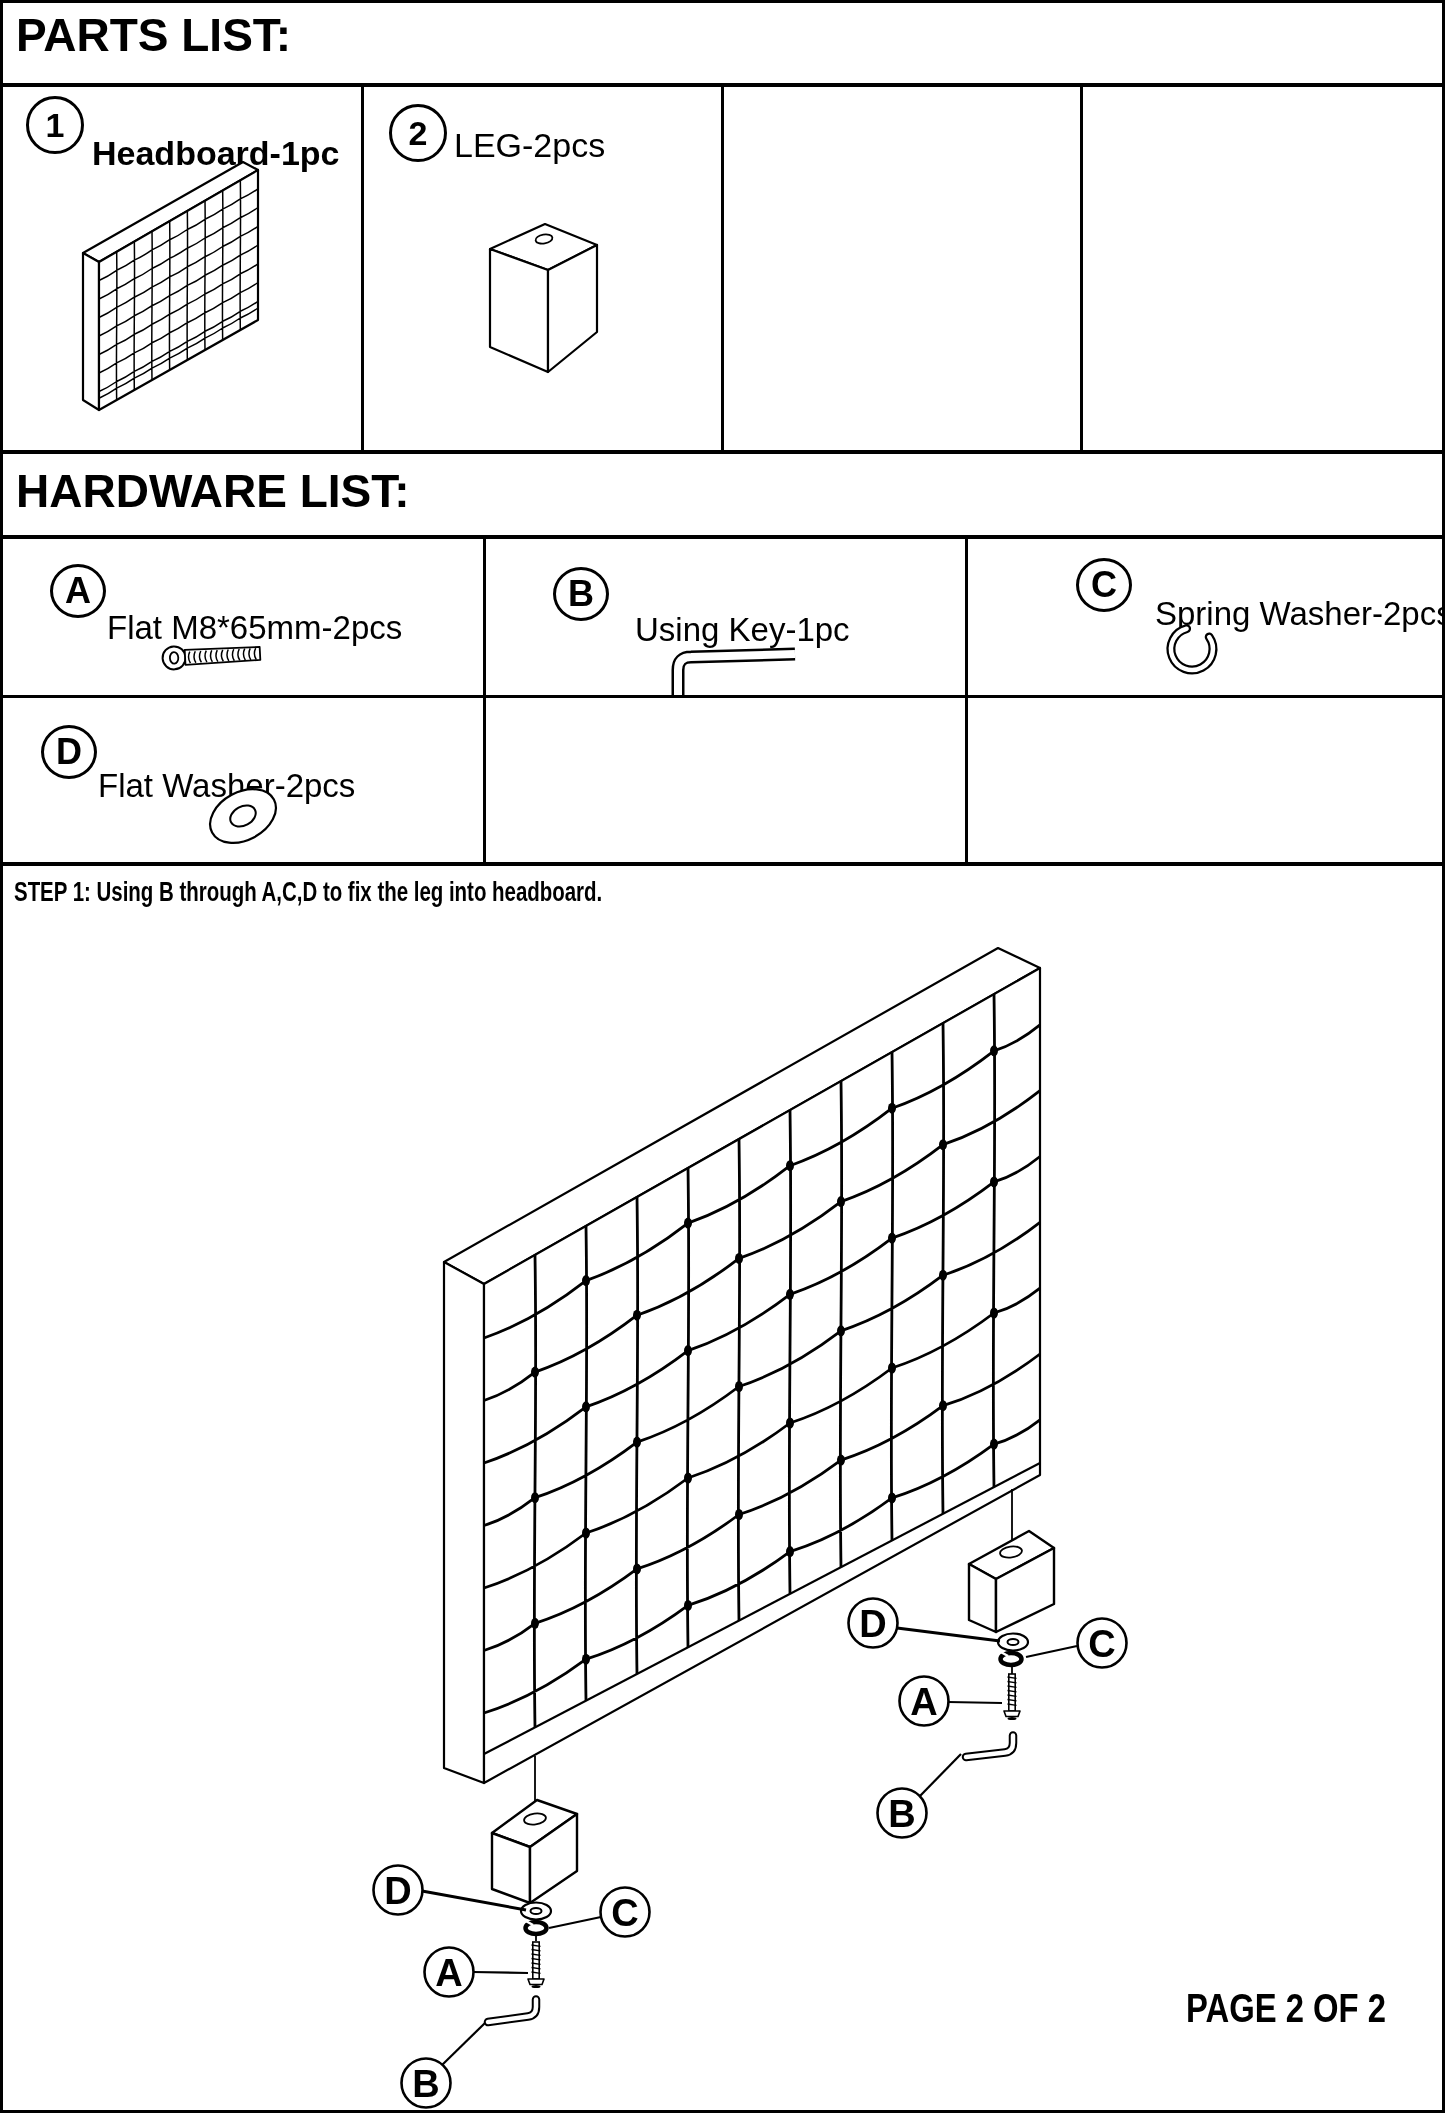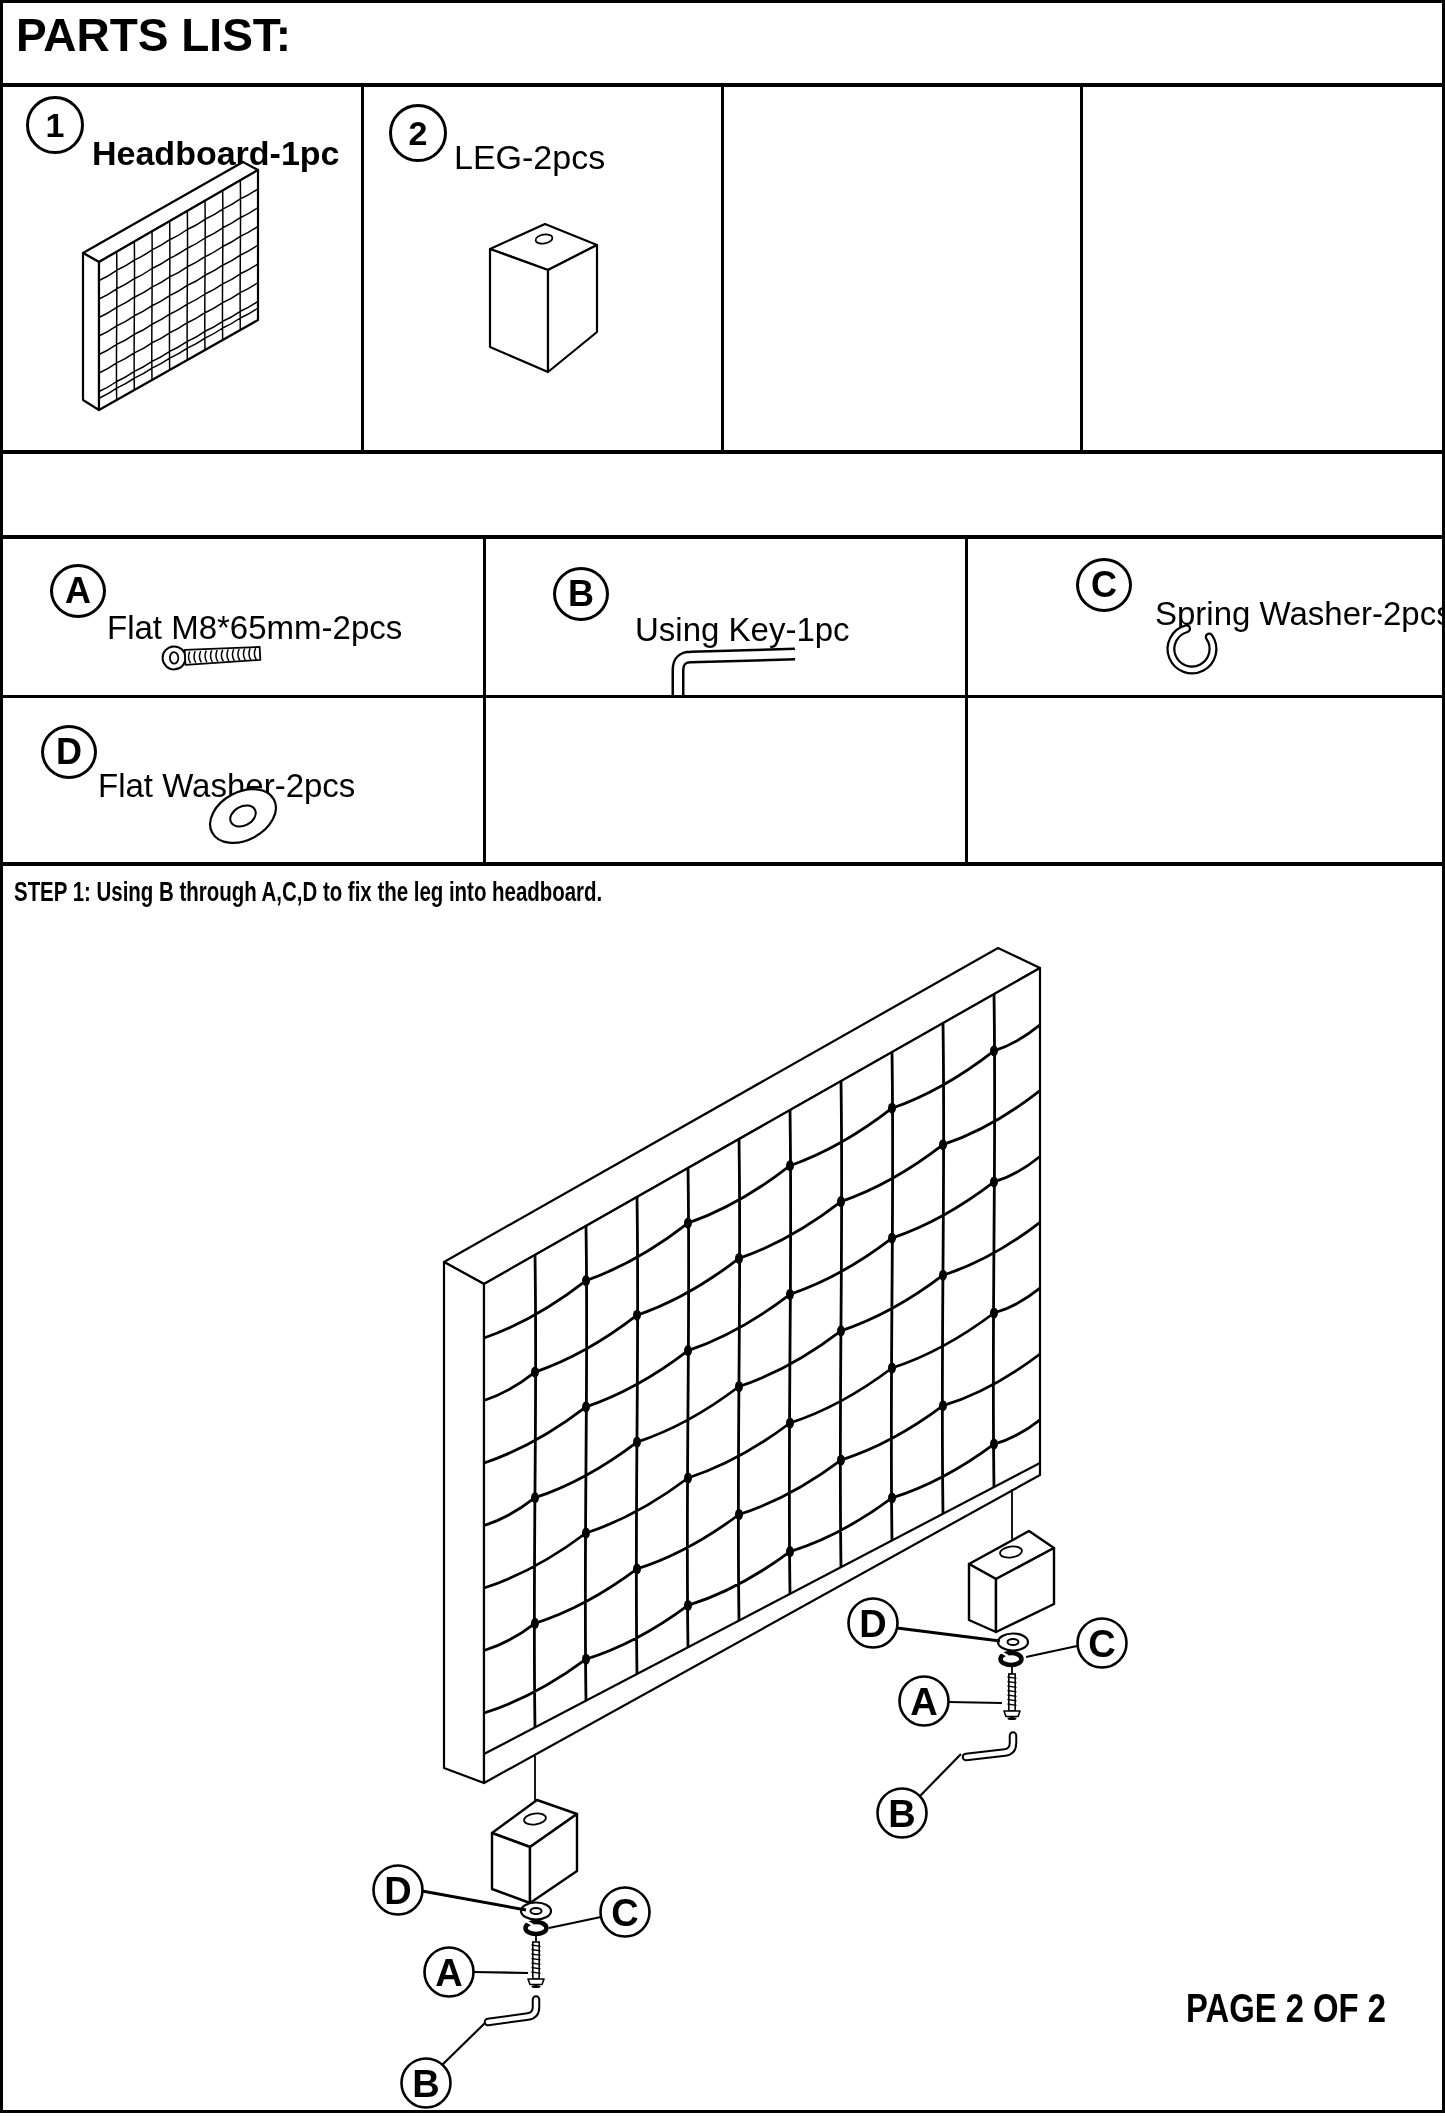--- a/index.html
+++ b/index.html
@@ -42,21 +42,21 @@
   <div class="vline" style="left:1080px;top:85px;width:3px;height:366px;"></div>
   <div class="hline" style="left:0;top:450px;width:1445px;height:4px;"></div>
 
   <div class="badge parts" style="left:26px;top:96px;">
       <span>1</span>
     </div>
   <div class="label part-bold" style="left:92px;top:100px;">Headboard-1pc</div>
   <div class="badge parts" style="left:389px;top:104px;">
       <span>2</span>
     </div>
-  <div class="label part" style="left:454px;top:104px;">LEG-2pcs</div>
+  <div class="label part" style="left:454px;top:92px;">LEG-2pcs</div>
 
   <svg style="left:70px;top:150px;" width="215" height="272" viewBox="70 150 215 272">
     <g fill="#fff" stroke="#000" stroke-width="2.2" stroke-linejoin="round">
       <path d="M83,253 L243,162 L258,170 L99,262 Z"></path>
       <path d="M83,253 L99,262 L99,410 L83,400 Z"></path>
       <path d="M99,262 L258,170 L258,320 L99,410 Z"></path>
     </g>
     <g id="icon-grid" fill="none" stroke="#000" stroke-width="1.5">
         <path d="M116.66666666666666,251.8 C117.46666666666665,300.7 115.86666666666666,349.6 116.66666666666666,400.0 M134.33333333333331,241.6 C135.13333333333333,290.5 133.5333333333333,339.5 134.33333333333331,390.0 M152,231.3 C152.8,280.4 151.2,329.5 152,380.0 M169.66666666666666,221.1 C170.46666666666667,270.2 168.86666666666665,319.4 169.66666666666666,370.0 M187.33333333333334,210.9 C188.13333333333335,260.1 186.53333333333333,309.3 187.33333333333334,360.0 M205,200.7 C205.8,249.9 204.2,299.2 205,350.0 M222.66666666666669,190.4 C223.4666666666667,239.8 221.86666666666667,289.2 222.66666666666669,340.0 M240.33333333333331,180.2 C241.13333333333333,229.6 239.5333333333333,279.1 240.33333333333331,330.0 M99.0,280.5 Q107.8,276.6 116.7,270.3 Q125.5,266.4 134.3,260.1 Q143.2,256.2 152.0,249.9 Q160.8,246.0 169.7,239.7 Q178.5,235.8 187.3,229.5 Q196.2,225.6 205.0,219.3 Q213.8,215.4 222.7,209.1 Q231.5,205.2 240.3,198.9 Q249.2,195.0 258.0,188.8 M99.0,299.0 Q107.8,295.1 116.7,288.8 Q125.5,284.9 134.3,278.7 Q143.2,274.8 152.0,268.5 Q160.8,264.6 169.7,258.3 Q178.5,254.4 187.3,248.2 Q196.2,244.3 205.0,238.0 Q213.8,234.1 222.7,227.8 Q231.5,223.9 240.3,217.7 Q249.2,213.8 258.0,207.5 M99.0,317.5 Q107.8,313.6 116.7,307.4 Q125.5,303.5 134.3,297.2 Q143.2,293.4 152.0,287.1 Q160.8,283.2 169.7,276.9 Q178.5,273.1 187.3,266.8 Q196.2,262.9 205.0,256.7 Q213.8,252.8 222.7,246.5 Q231.5,242.7 240.3,236.4 Q249.2,232.5 258.0,226.3 M99.0,336.0 Q107.8,332.1 116.7,325.9 Q125.5,322.0 134.3,315.8 Q143.2,311.9 152.0,305.7 Q160.8,301.8 169.7,295.6 Q178.5,291.7 187.3,285.4 Q196.2,281.6 205.0,275.3 Q213.8,271.5 222.7,265.2 Q231.5,261.4 240.3,255.1 Q249.2,251.3 258.0,245.0 M99.0,354.5 Q107.8,350.7 116.7,344.4 Q125.5,340.6 134.3,334.3 Q143.2,330.5 152.0,324.3 Q160.8,320.4 169.7,314.2 Q178.5,310.3 187.3,304.1 Q196.2,300.2 205.0,294.0 Q213.8,290.2 222.7,283.9 Q231.5,280.1 240.3,273.8 Q249.2,270.0 258.0,263.8 M99.0,373.0 Q107.8,369.2 116.7,362.9 Q125.5,359.1 134.3,352.9 Q143.2,349.1 152.0,342.8 Q160.8,339.0 169.7,332.8 Q178.5,328.9 187.3,322.7 Q196.2,318.9 205.0,312.7 Q213.8,308.8 222.7,302.6 Q231.5,298.8 240.3,292.6 Q249.2,288.7 258.0,282.5 M99.0,391.5 Q107.8,387.7 116.7,381.5 Q125.5,377.7 134.3,371.4 Q143.2,367.6 152.0,361.4 Q160.8,357.6 169.7,351.4 Q178.5,347.6 187.3,341.4 Q196.2,337.5 205.0,331.3 Q213.8,327.5 222.7,321.3 Q231.5,317.5 240.3,311.3 Q249.2,307.5 258.0,301.3 M99.0,398.2 Q107.8,394.4 116.7,388.1 Q125.5,384.3 134.3,378.1 Q143.2,374.3 152.0,368.1 Q160.8,364.3 169.7,358.1 Q178.5,354.3 187.3,348.1 Q196.2,344.3 205.0,338.1 Q213.8,334.2 222.7,328.0 Q231.5,324.2 240.3,318.0 Q249.2,314.2 258.0,308.0 "></path>
       </g>
@@ -64,20 +64,21 @@
 
   <svg style="left:470px;top:205px;" width="145" height="175" viewBox="470 205 145 175">
     <g fill="#fff" stroke="#000" stroke-width="2.2" stroke-linejoin="round">
       <path d="M545,224 L597,245 L548,270 L490,249 Z"></path>
       <path d="M490,249 L548,270 L548,372 L490,347 Z"></path>
       <path d="M548,270 L597,245 L597,332 L548,372 Z"></path>
       <ellipse cx="544" cy="239" rx="8.5" ry="4.5" transform="rotate(-10 544 239)" stroke-width="1.8"></ellipse>
     </g>
   </svg>
 
+  <div class="title" style="left:16px;top:468px;">HARDWARE LIST:</div>
 
   <div class="hline" style="left:0;top:535px;width:1445px;height:4px;"></div>
   <div class="vline" style="left:483px;top:537px;width:3px;height:327px;"></div>
   <div class="vline" style="left:965px;top:537px;width:3px;height:327px;"></div>
   <div class="hline" style="left:0;top:695px;width:1445px;height:3px;"></div>
   <div class="hline" style="left:0;top:862px;width:1445px;height:4px;"></div>
 
   <div class="badge hw" style="left:50px;top:564px;">
       <span>A</span>
     </div>

